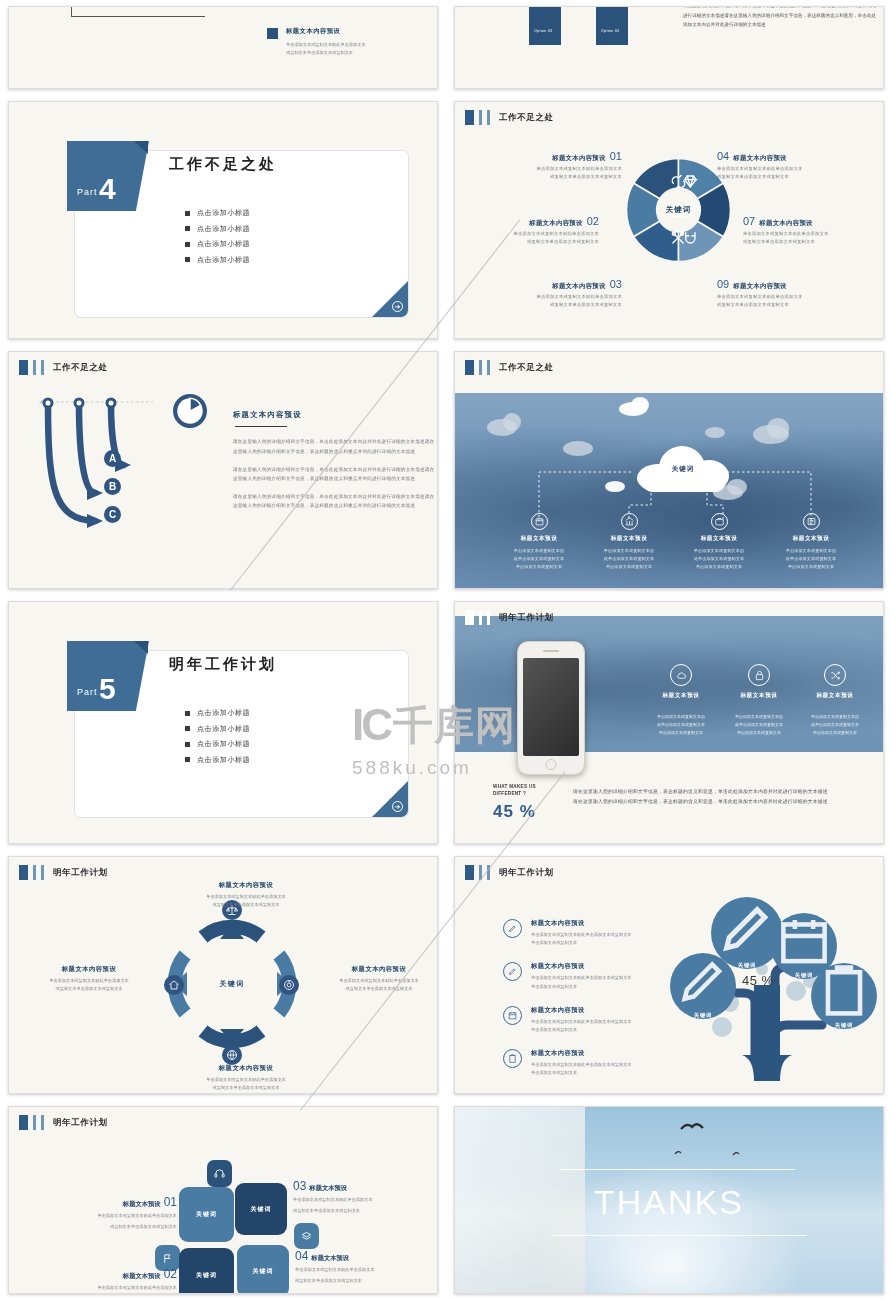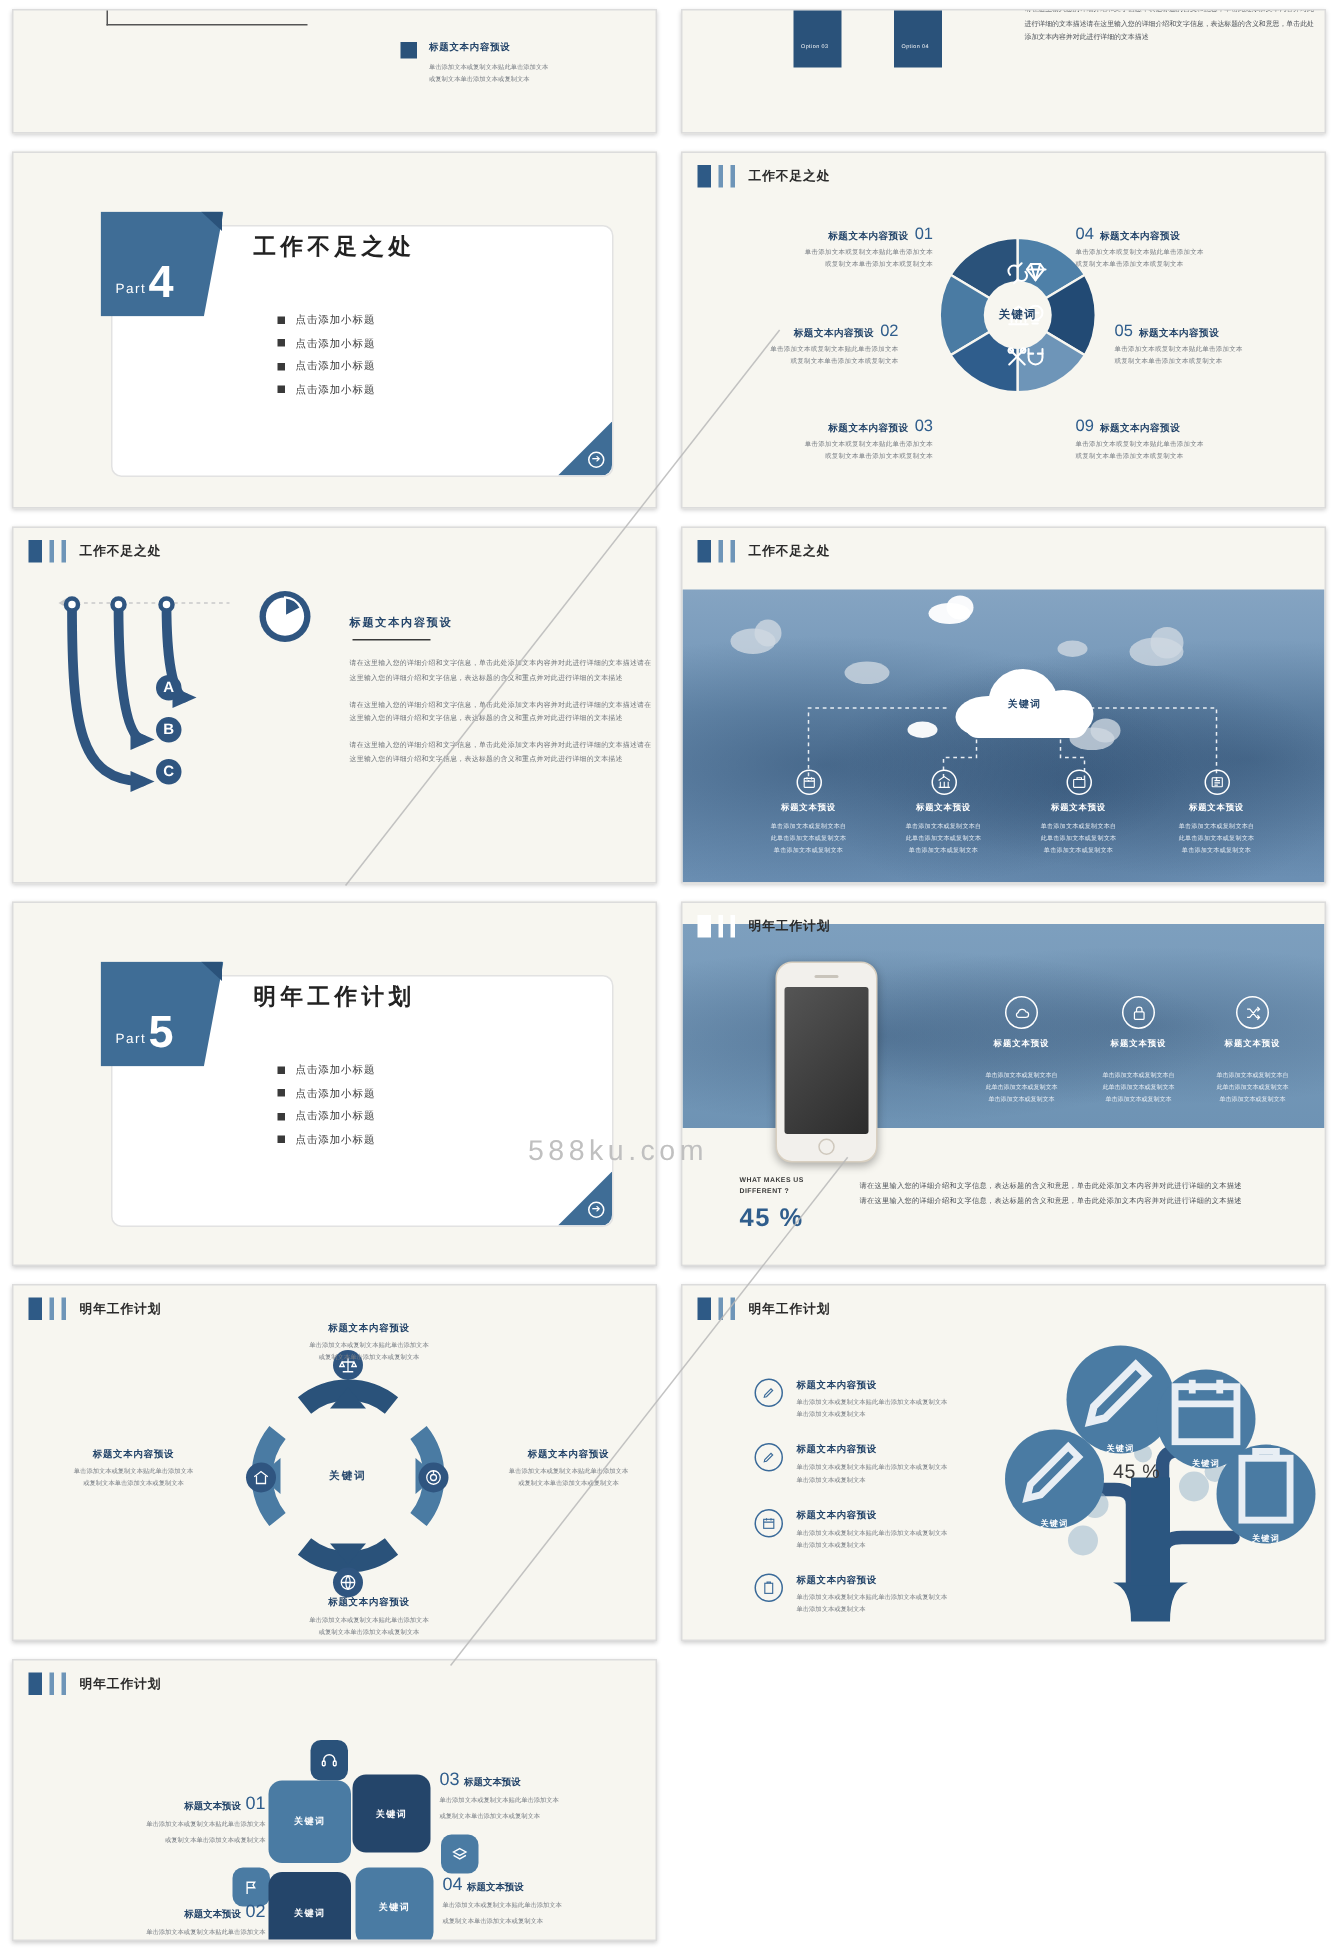--- a/index.html
+++ b/index.html
@@ -356,21 +356,21 @@
       <div class="hx-item r" style="left:262px; top:48px;">
         <div class="hx-head">
             <span class="hx-num">04</span>
             <span class="hx-title">标题文本内容预设</span>
           </div>
         <div class="hx-body">单击添加文本或复制文本贴此单击添加文本</div>
         <div class="hx-body">或复制文本单击添加文本或复制文本</div>
       </div>
       <div class="hx-item r" style="left:288px; top:113px;">
         <div class="hx-head">
-            <span class="hx-num">05</span>
+            <span class="hx-num">07</span>
             <span class="hx-title">标题文本内容预设</span>
           </div>
         <div class="hx-body">单击添加文本或复制文本贴此单击添加文本</div>
         <div class="hx-body">或复制文本单击添加文本或复制文本</div>
       </div>
       <div class="hx-item r" style="left:262px; top:176px;">
         <div class="hx-head">
             <span class="hx-num">09</span>
             <span class="hx-title">标题文本内容预设</span>
           </div>
@@ -878,20 +878,43 @@
         <div class="hd">
             <span class="sq-n">04</span>
             <span class="sq-t">标题文本预设</span>
           </div>
         <div class="sq-b">单击添加文本或复制文本贴此单击添加文本</div>
         <div class="sq-b">或复制文本单击添加文本或复制文本</div>
       </div>
     </div>
   </div>
 
+  <div class="cell r5">
+    <div class="slide">
+      <div class="thanks">
+        <div class="sailship"></div>
+        <svg style="position:absolute; left:0; top:0; width:100%; height:100%;">
+          <g fill="none" stroke="#2d2d2d" stroke-width="2.3">
+            <path d="M226 22 q6 -7 11 -2 q5 -6 11 1"></path>
+          </g>
+          <g fill="none" stroke="#3a3a3a" stroke-width="1.3">
+            <path d="M220 47 q3 -4 6 -1"></path>
+            <path d="M278 48 q3 -4 6 -1"></path>
+          </g>
+        </svg>
+        <div class="thx-l1"></div>
+        <div class="thx-word">THANKS</div>
+        <div class="thx-l2"></div>
+      </div>
+    </div>
+  </div>
 
 </div>
 
 <div class="wm">
   <div class="wm-diag" style="left:230px; top:590px; width:470px; transform:rotate(-52deg);"></div>
   <div class="wm-diag" style="left:300px; top:1110px; width:430px; transform:rotate(-52deg);"></div>
+  <div class="wm-logo">
+    <span class="wm-ic">IC</span>
+    <span class="wm-cn">千库网</span>
+  </div>
   <div class="wm-sub">588ku.com</div>
 </div>
 
 </body></html>

